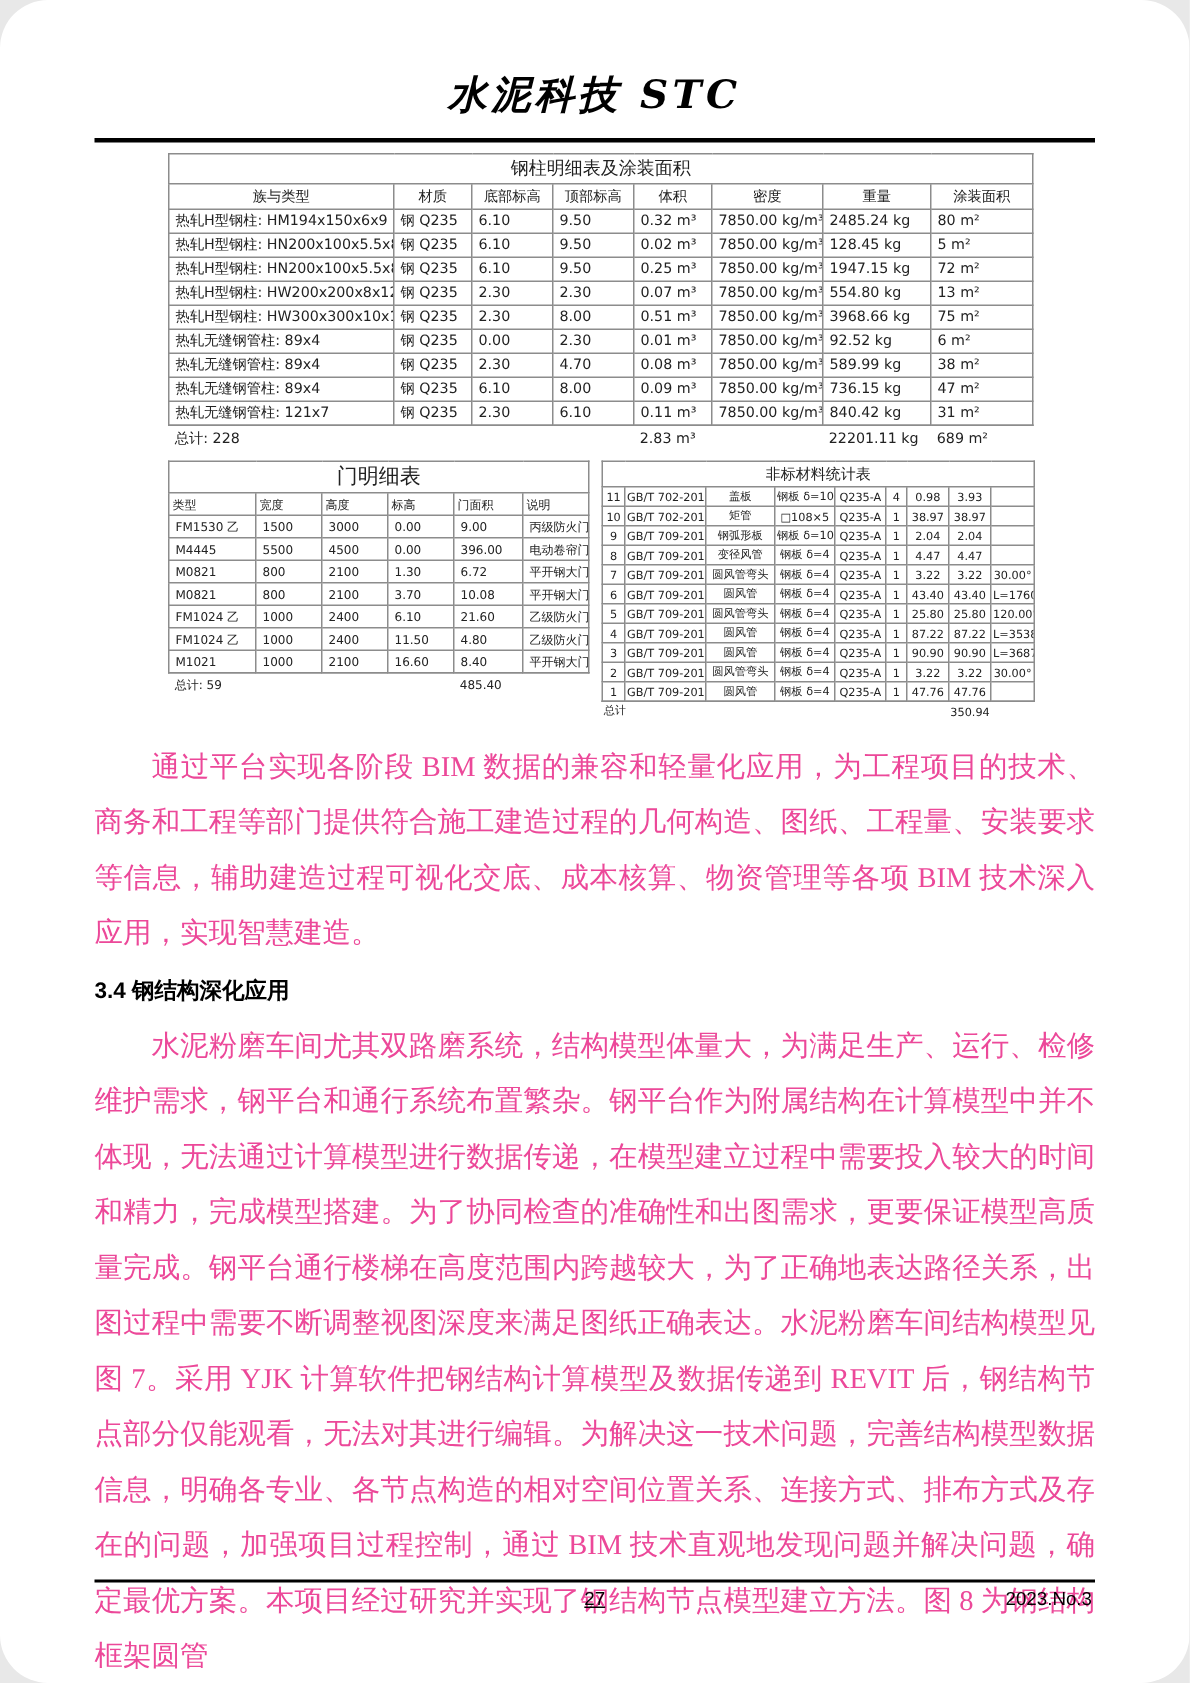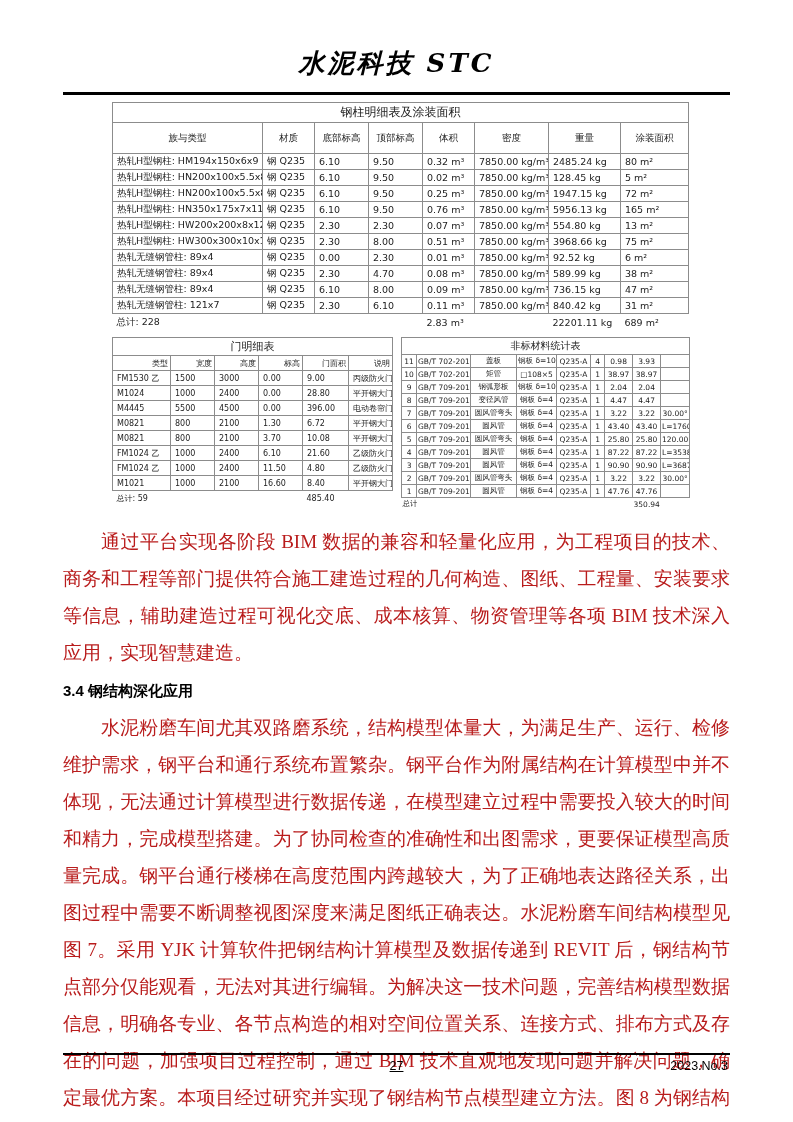--- a/index.html
+++ b/index.html
@@ -5,20 +5,21 @@
   * { margin: 0; padding: 0; box-sizing: border-box; }
   html, body { background: #e8e8e8; }
   .page {
     position: relative;
     width: 793px; height: 1122px;
     margin: 0 auto;
     background: #ffffff;
     overflow: hidden;
     font-family: "Liberation Serif", "DejaVu Serif", serif;
     color: #111;
+    border-radius: 32px;
   }
   .content { padding: 0 63px; }
 
   .journal-header {
     margin-top: 46px;
     text-align: center;
     font-family: "DejaVu Serif", "Liberation Serif", serif;
     font-style: italic;
     font-weight: bold;
     font-size: 26px;
@@ -50,40 +51,40 @@
     padding: 1px 2px;
   }
   .tbl-title {
     text-align: center;
     padding: 4px 0;
   }
   tbody.total-row td { border: none; padding-top: 2px; padding-bottom: 2px; }
 
   .steel-table { width: 576px; font-size: 9.5px; }
   .steel-table .tbl-title { font-size: 12px; }
-  .steel-table thead tr.col-head th { text-align: center; height: 31px; }
+  .steel-table thead tr.col-head th { text-align: center; height: 17px; }
   .steel-table tbody td { height: 16px; text-align: left; padding-left: 4px; }
 
   .sub-tables { display: flex; gap: 8px; margin-top: 6px; align-items: flex-start; }
 
   .door-table { width: 280px; font-size: 8px; }
-  .door-table .tbl-title { font-size: 11px; }
-  .door-table thead tr.col-head th { text-align: right; height: 15px; }
+  .door-table .tbl-title { font-size: 14px; }
+  .door-table thead tr.col-head th { text-align: left; height: 15px; }
   .door-table tbody td { height: 15px; text-align: left; padding-left: 4px; }
 
   .mat-table { width: 288px; font-size: 7.5px; }
   .mat-table .tbl-title { font-size: 10px; }
   .mat-table tbody td { height: 13px; text-align: center; padding: 0 1px; }
 
   .body-text { margin-top: 12px; text-align: justify; }
   .body-text p {
     font-size: 19px;
     line-height: 37px;
     text-indent: 2em;
-    color: #b91c1c;
+    color: #ec4899;
   }
   .section-heading {
     font-family: "Liberation Sans", "DejaVu Sans", sans-serif;
     font-weight: bold;
     font-size: 15px;
     line-height: 36px;
     margin-top: 2px;
     color: #000;
   }
 
@@ -162,30 +163,20 @@
               <td>热轧H型钢柱: HN200x100x5.5x8</td>
               <td>钢 Q235</td>
               <td>6.10</td>
               <td>9.50</td>
               <td>0.25 m³</td>
               <td>7850.00 kg/m³</td>
               <td>1947.15 kg</td>
               <td>72 m²</td>
             </tr>
             <tr>
-              <td>热轧H型钢柱: HN350x175x7x11</td>
-              <td>钢 Q235</td>
-              <td>6.10</td>
-              <td>9.50</td>
-              <td>0.76 m³</td>
-              <td>7850.00 kg/m³</td>
-              <td>5956.13 kg</td>
-              <td>165 m²</td>
-            </tr>
-            <tr>
               <td>热轧H型钢柱: HW200x200x8x12</td>
               <td>钢 Q235</td>
               <td>2.30</td>
               <td>2.30</td>
               <td>0.07 m³</td>
               <td>7850.00 kg/m³</td>
               <td>554.80 kg</td>
               <td>13 m²</td>
             </tr>
             <tr>
@@ -278,28 +269,20 @@
               </tr>
           </thead>
           <tbody>
               <tr>
                 <td>FM1530 乙</td>
                 <td>1500</td>
                 <td>3000</td>
                 <td>0.00</td>
                 <td>9.00</td>
                 <td>丙级防火门</td>
-              </tr>
-              <tr>
-                <td>M1024</td>
-                <td>1000</td>
-                <td>2400</td>
-                <td>0.00</td>
-                <td>28.80</td>
-                <td>平开钢大门</td>
               </tr>
               <tr>
                 <td>M4445</td>
                 <td>5500</td>
                 <td>4500</td>
                 <td>0.00</td>
                 <td>396.00</td>
                 <td>电动卷帘门</td>
               </tr>
               <tr>

